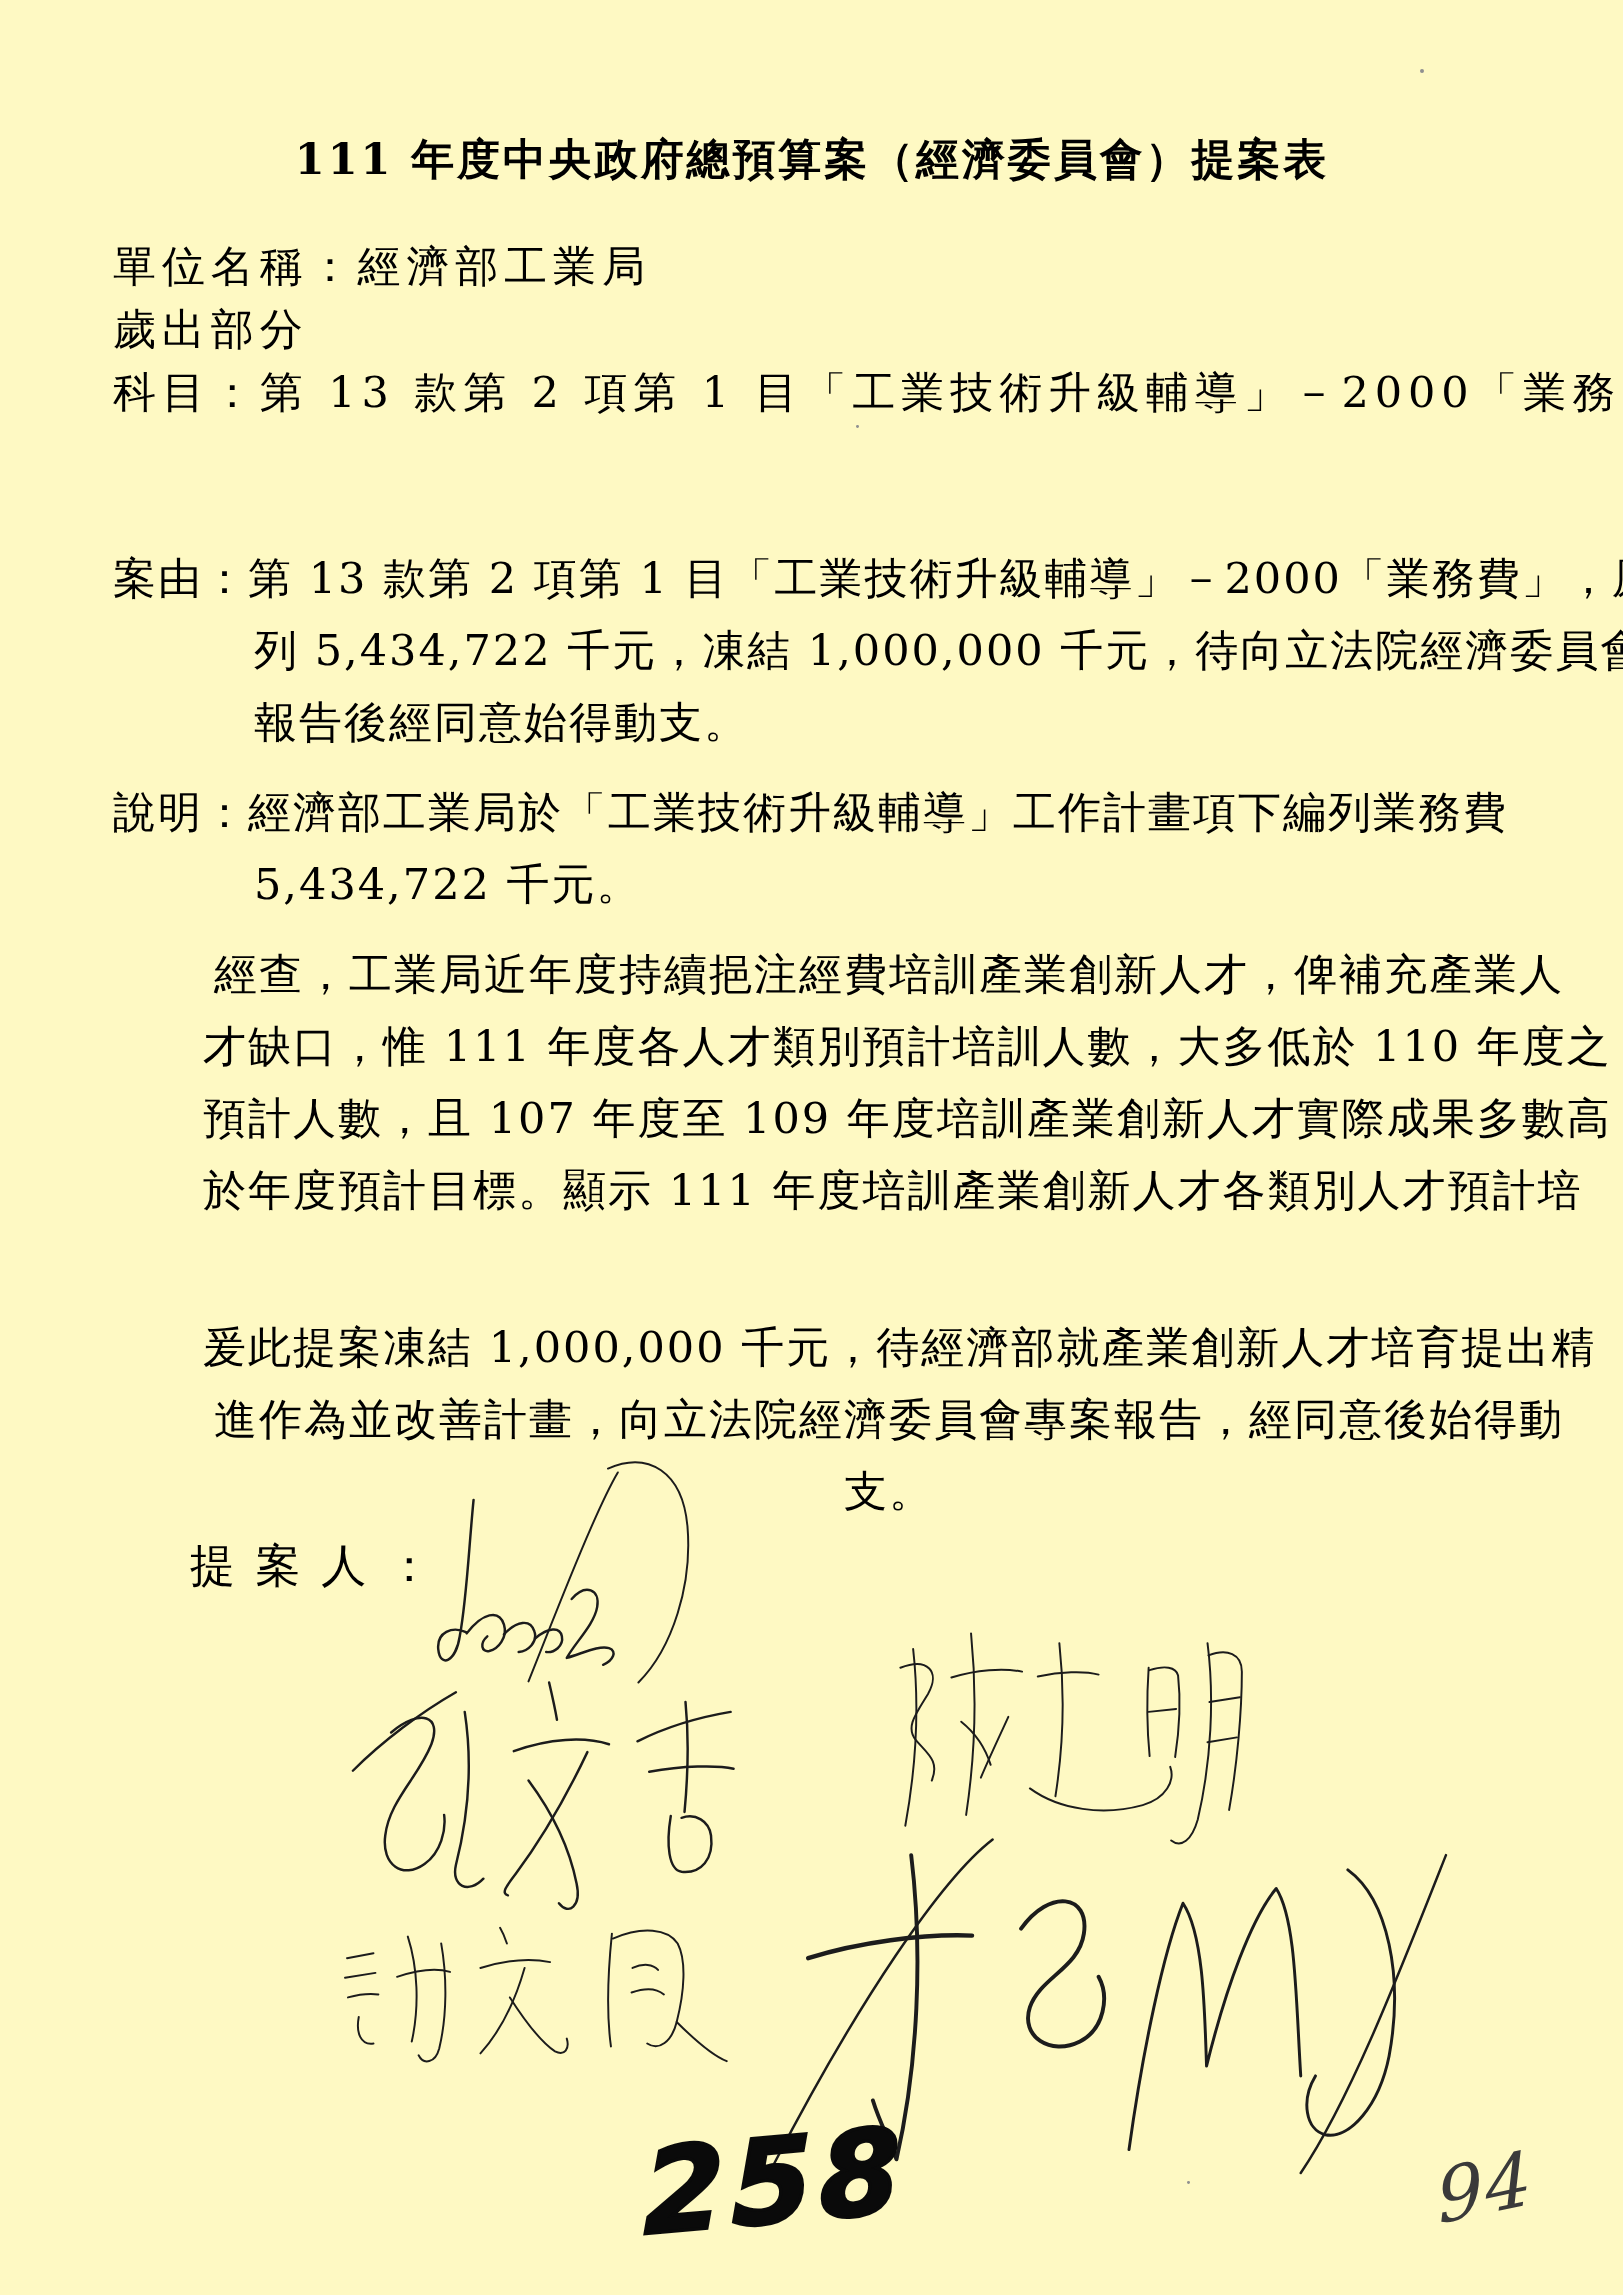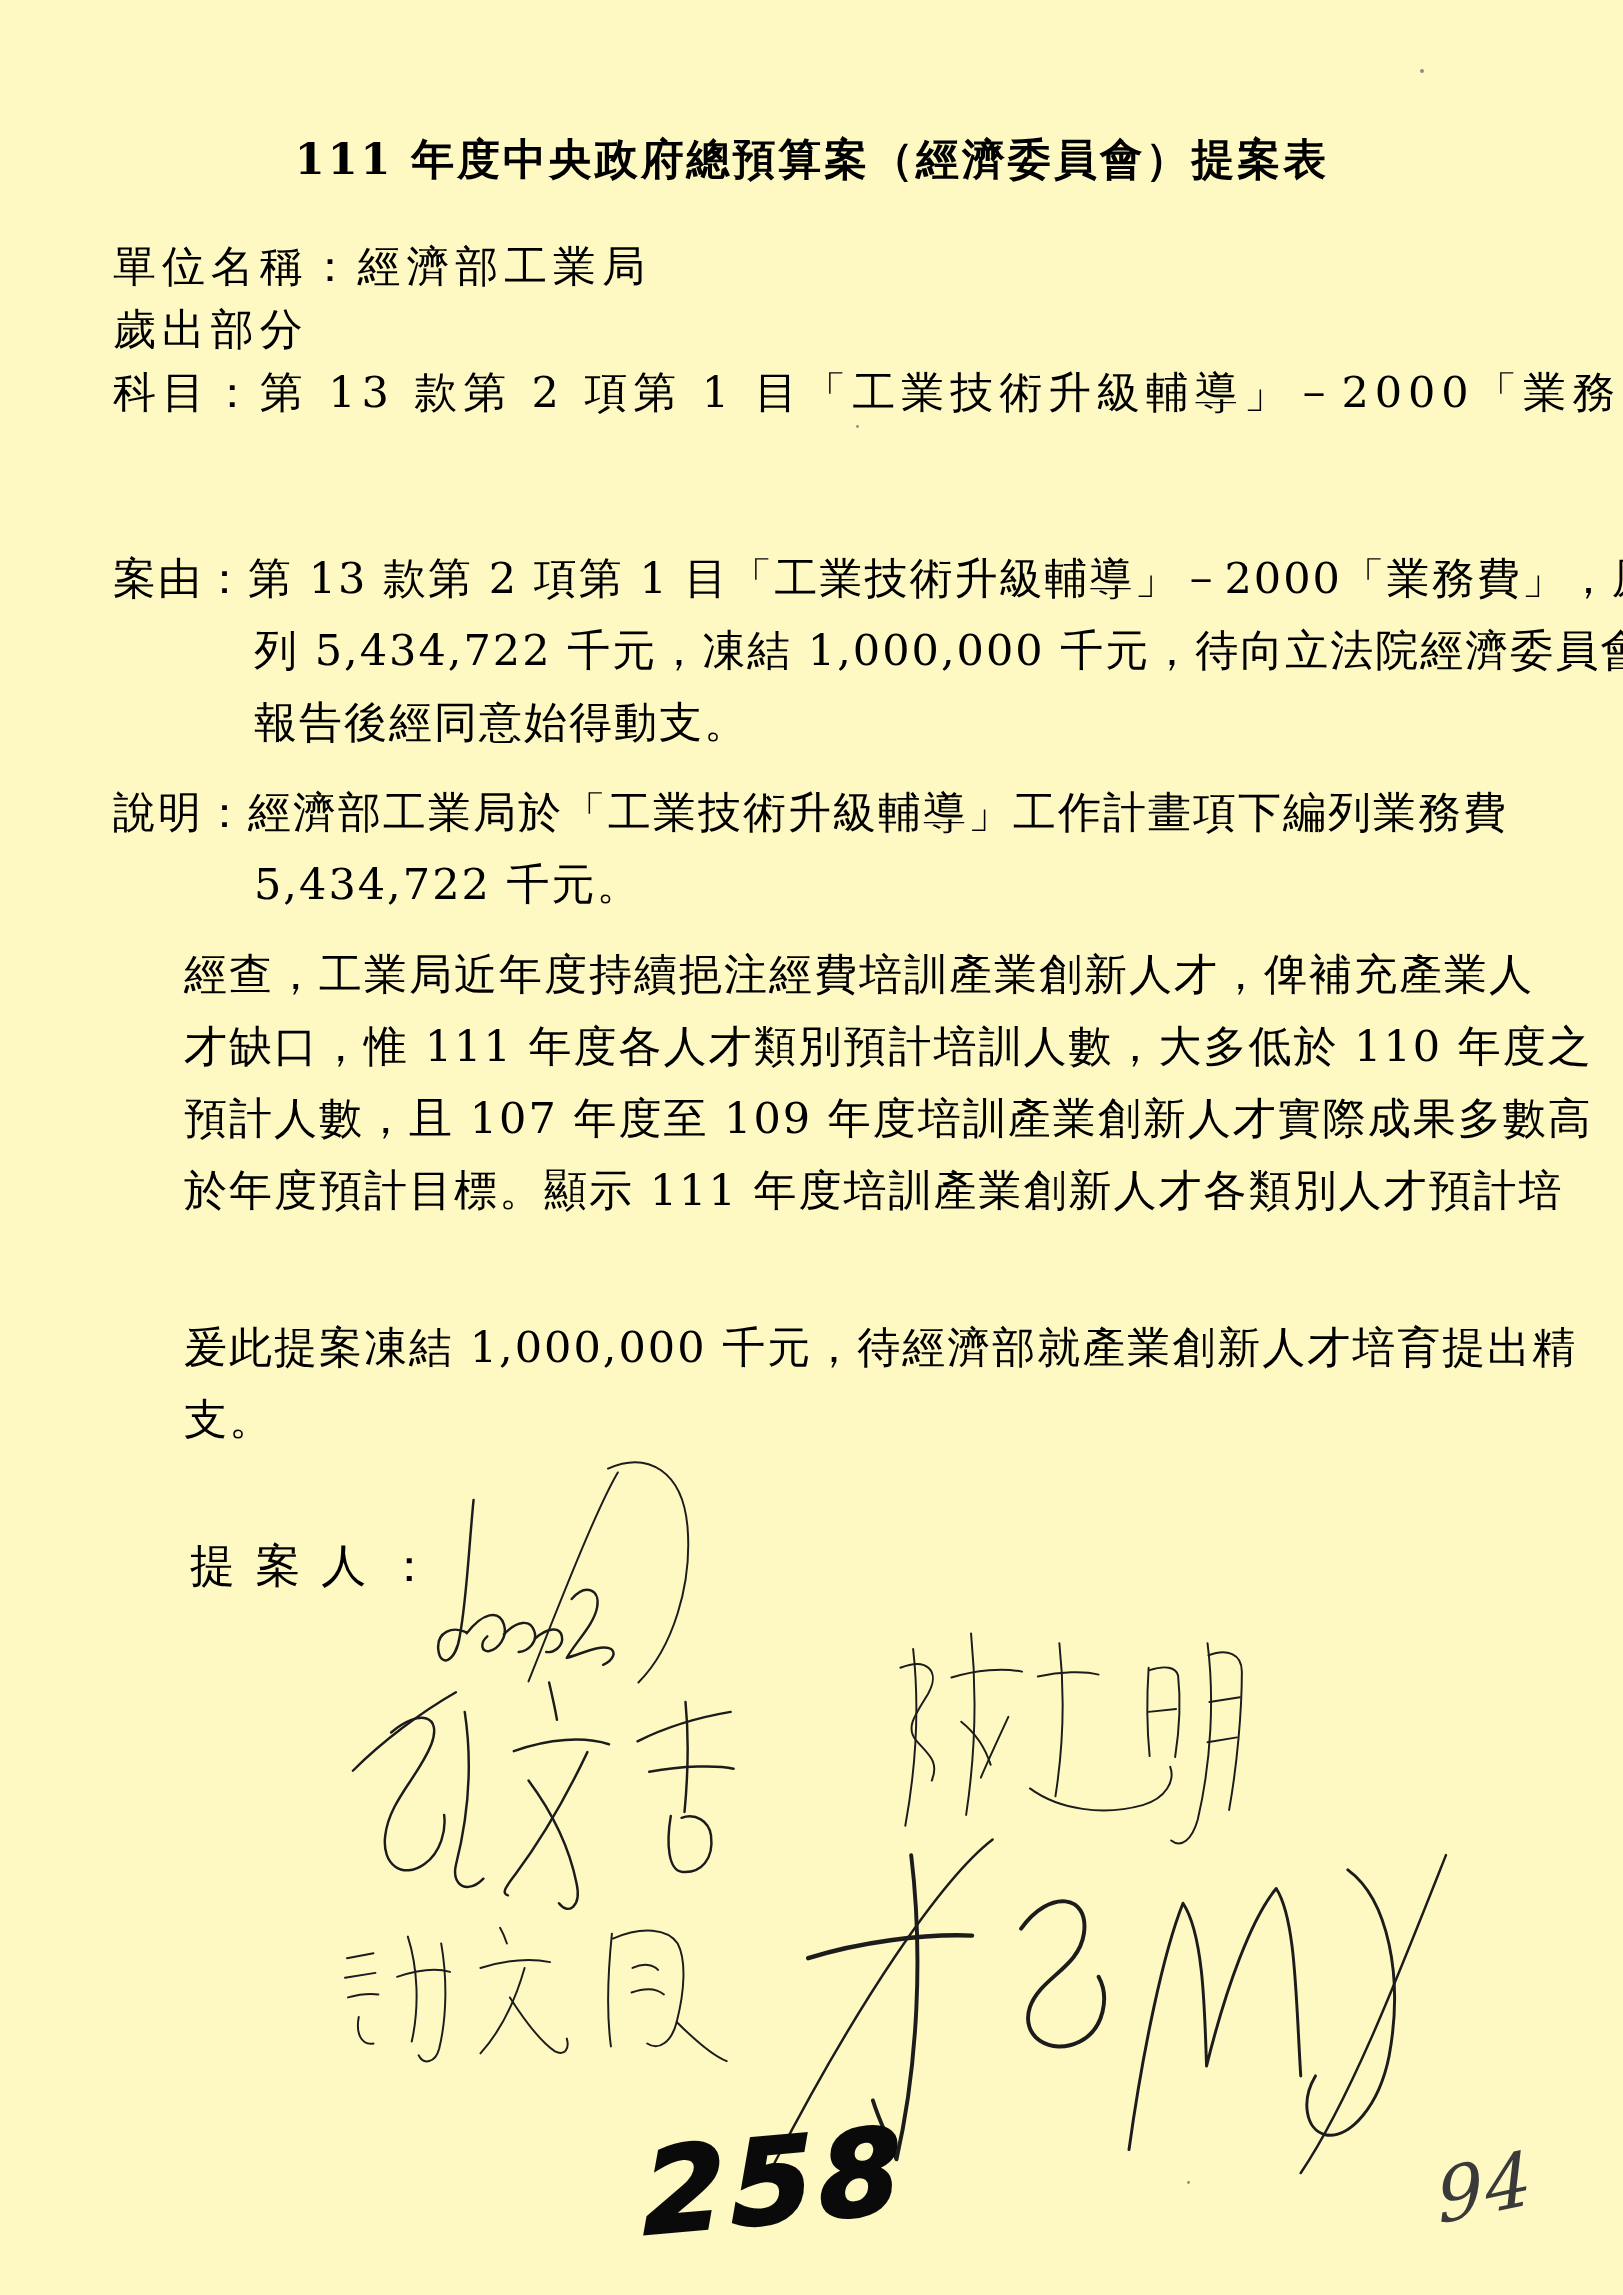--- a/index.html
+++ b/index.html
@@ -50,21 +50,21 @@
     letter-spacing: 2px;
     white-space: nowrap;
   }
   .para .line.cont {
     margin-left: 141px;
   }
   .case-block   { top: 542px; }
   .expl-block   { top: 776px; }
   .expl-para2   { top: 938px; }
   .expl-para3   { top: 1311px; }
-  .expl-para2 .line, .expl-para3 .line { margin-left: 71px; }
+  .expl-para2 .line, .expl-para3 .line { margin-left: 90px; text-align: center; }
   .proposer {
     position: absolute;
     left: 178px;
     top: 1536px;
     font-size: 45px;
     letter-spacing: 20.6px;
     white-space: nowrap;
     margin-left: 12px;
   }
   .signature-area {
@@ -142,20 +142,21 @@
 
   <div class="para expl-para2">
     <div class="line">經查，工業局近年度持續挹注經費培訓產業創新人才，俾補充產業人</div>
     <div class="line">才缺口，惟 111 年度各人才類別預計培訓人數，大多低於 110 年度之</div>
     <div class="line">預計人數，且 107 年度至 109 年度培訓產業創新人才實際成果多數高</div>
     <div class="line">於年度預計目標。顯示 111 年度培訓產業創新人才各類別人才預計培</div>
   </div>
 
   <div class="para expl-para3">
     <div class="line">爰此提案凍結 1,000,000 千元，待經濟部就產業創新人才培育提出精</div>
+    <div class="line">進作為並改善計畫，向立法院經濟委員會專案報告，經同意後始得動</div>
     <div class="line">支。</div>
   </div>
 
   <div class="proposer">提案人：</div>
 
   <div class="signature-area">
     <svg viewBox="0 0 2450 1520" xmlns="http://www.w3.org/2000/svg">
       <g stroke-width="5">
         <path d="M366,128 C356,230 352,330 338,405 C330,458 298,472 294,432 C291,398 322,384 352,398"></path>
         <path d="M352,400 C384,358 418,350 428,382 C436,408 416,432 398,436 C382,439 378,420 394,406"></path>

